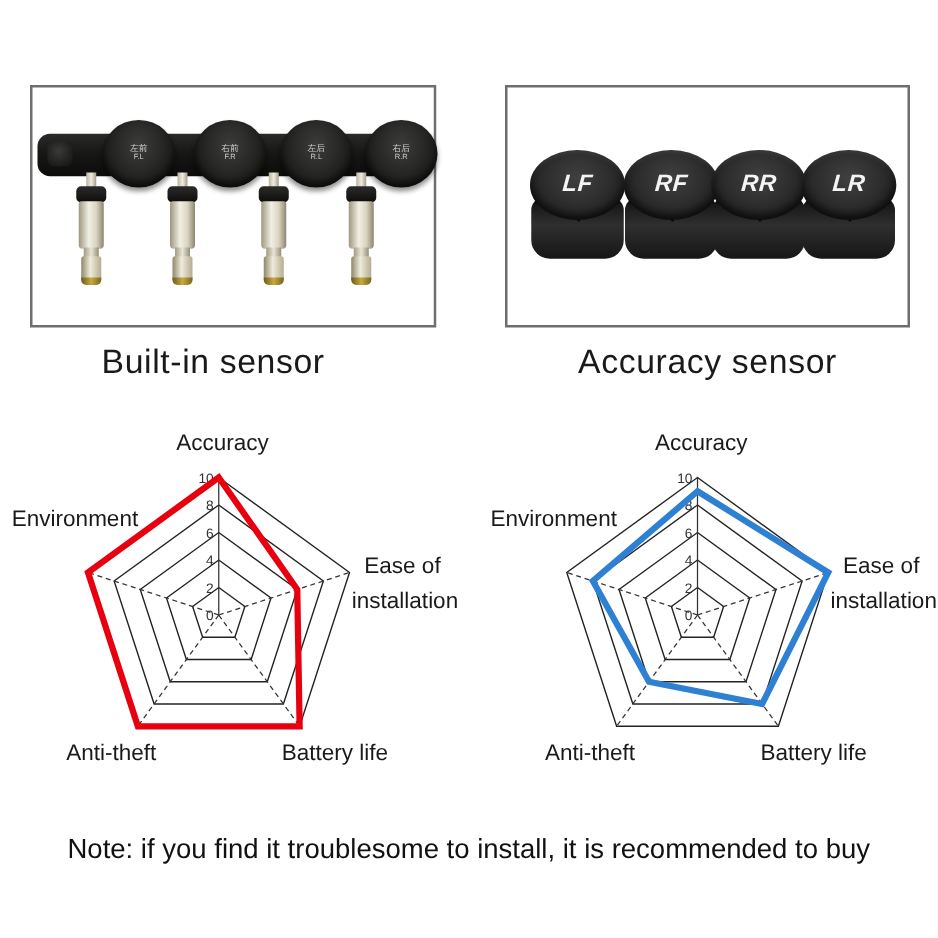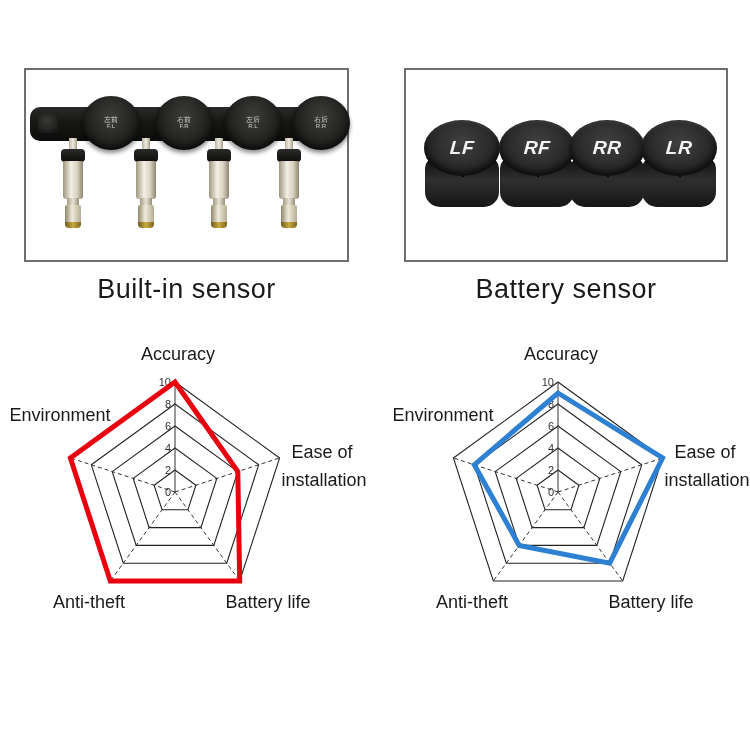--- a/index.html
+++ b/index.html
@@ -11,21 +11,21 @@
     position:absolute; top:68px; height:194px;
     border:2px solid #6e6e6e; background:#ffffff; box-sizing:border-box;
   }
   #box-builtin{ left:24px; width:325px; }
   #box-external{ left:404px; width:324px; }
 
   .caption{
     position:absolute; top:274px; font-size:27px; color:#1a1a1a;
     text-align:center; letter-spacing:0.5px;
   }
-  #caption-builtin{ left:24px; width:325px; }
+  #caption-builtin{ left:8px; width:325px; }
   #caption-external{ left:404px; width:324px; }
 
   
   #builtin-art{ position:absolute; left:0; top:0; width:321px; height:190px; }
   .bi-bar{
     position:absolute; left:4px; top:37px; width:314px; height:34px;
     background:linear-gradient(180deg,#2a2a28 0%,#171715 45%,#0c0c0a 100%);
     border-radius:10px 6px 6px 10px;
   }
   .bi-knob{
@@ -175,21 +175,21 @@
           <div class="ridge"></div>
           <div class="notch"></div>
           <div class="top">
             <div class="lbl">LR</div>
           </div>
         </div>
       </div>
   </div>
 
   <div id="caption-builtin" class="caption">Built-in sensor</div>
-  <div id="caption-external" class="caption">Battery sensor</div>
+  <div id="caption-external" class="caption">Accuracy sensor</div>
 
   <svg id="radar-svg" width="750" height="300" viewBox="0 0 750 300">
       <g>
         <polygon points="175.0,138.0 195.9,153.2 187.9,177.8 162.1,177.8 154.1,153.2" fill="none" stroke="#222" stroke-width="1.1"></polygon>
         <polygon points="175.0,116.0 216.8,146.4 200.9,195.6 149.1,195.6 133.2,146.4" fill="none" stroke="#222" stroke-width="1.1"></polygon>
         <polygon points="175.0,94.0 237.8,139.6 213.8,213.4 136.2,213.4 112.2,139.6" fill="none" stroke="#222" stroke-width="1.1"></polygon>
         <polygon points="175.0,72.0 258.7,132.8 226.7,231.2 123.3,231.2 91.3,132.8" fill="none" stroke="#222" stroke-width="1.1"></polygon>
         <polygon points="175.0,50.0 279.6,126.0 239.7,249.0 110.3,249.0 70.4,126.0" fill="none" stroke="#222" stroke-width="1.1"></polygon>
         <line x1="175" y1="160" x2="175.0" y2="50.0" stroke="#333" stroke-width="1" stroke-dasharray="none"></line>
         <line x1="175" y1="160" x2="279.6" y2="126.0" stroke="#333" stroke-width="1" stroke-dasharray="4 3"></line>
@@ -231,15 +231,16 @@
         <text x="561" y="28" text-anchor="middle" class="axis-label">Accuracy</text>
         <text x="705" y="126" text-anchor="middle" class="axis-label">Ease of</text>
         <text x="707" y="154" text-anchor="middle" class="axis-label">installation</text>
         <text x="651" y="276" text-anchor="middle" class="axis-label">Battery life</text>
         <text x="472" y="276" text-anchor="middle" class="axis-label">Anti-theft</text>
         <text x="443" y="89" text-anchor="middle" class="axis-label">Environment</text>
       </g>
     </svg>
 
   <div id="note">
+    <div>Note: if you find it troublesome to install, it is recommended to buy</div>
   </div>
 
 </div>
 
 </body></html>

